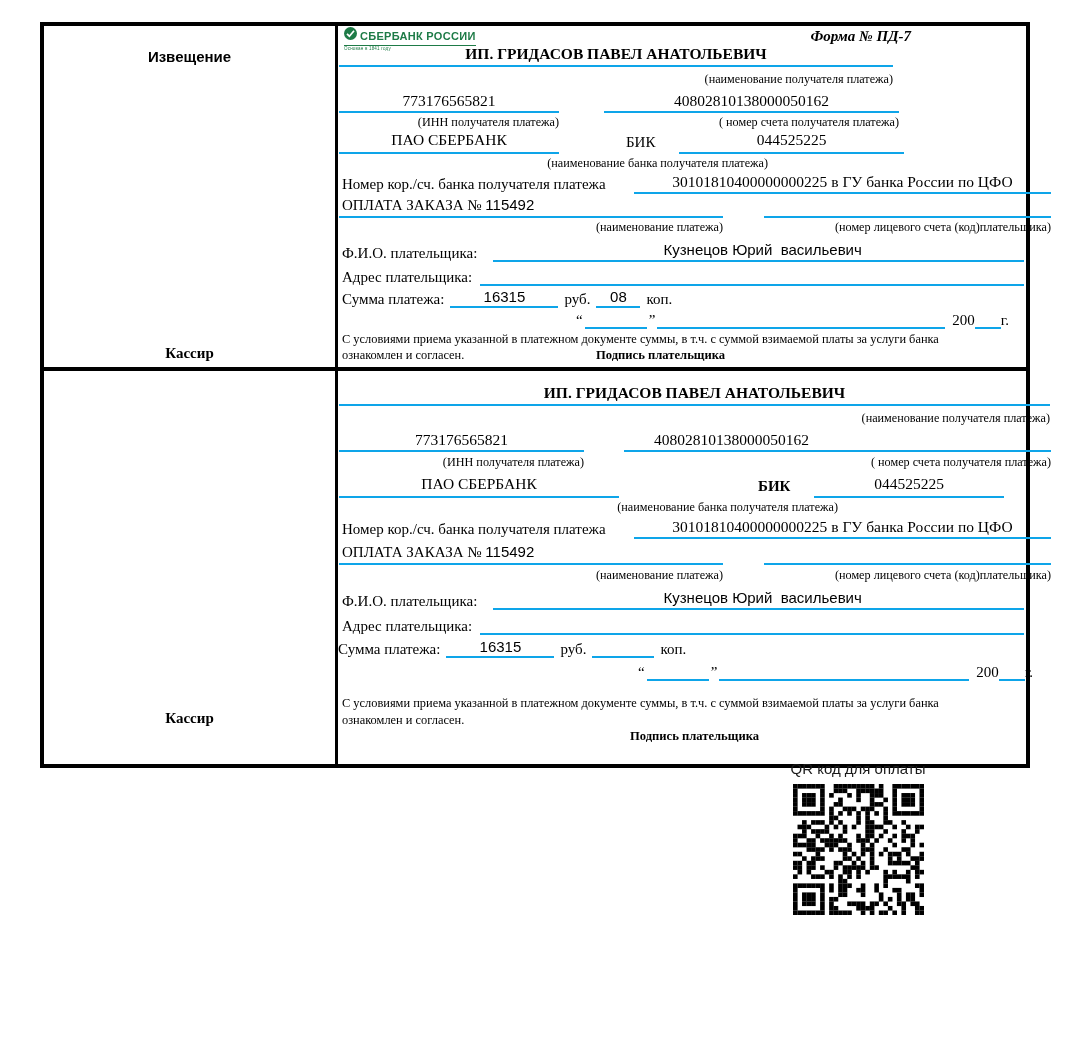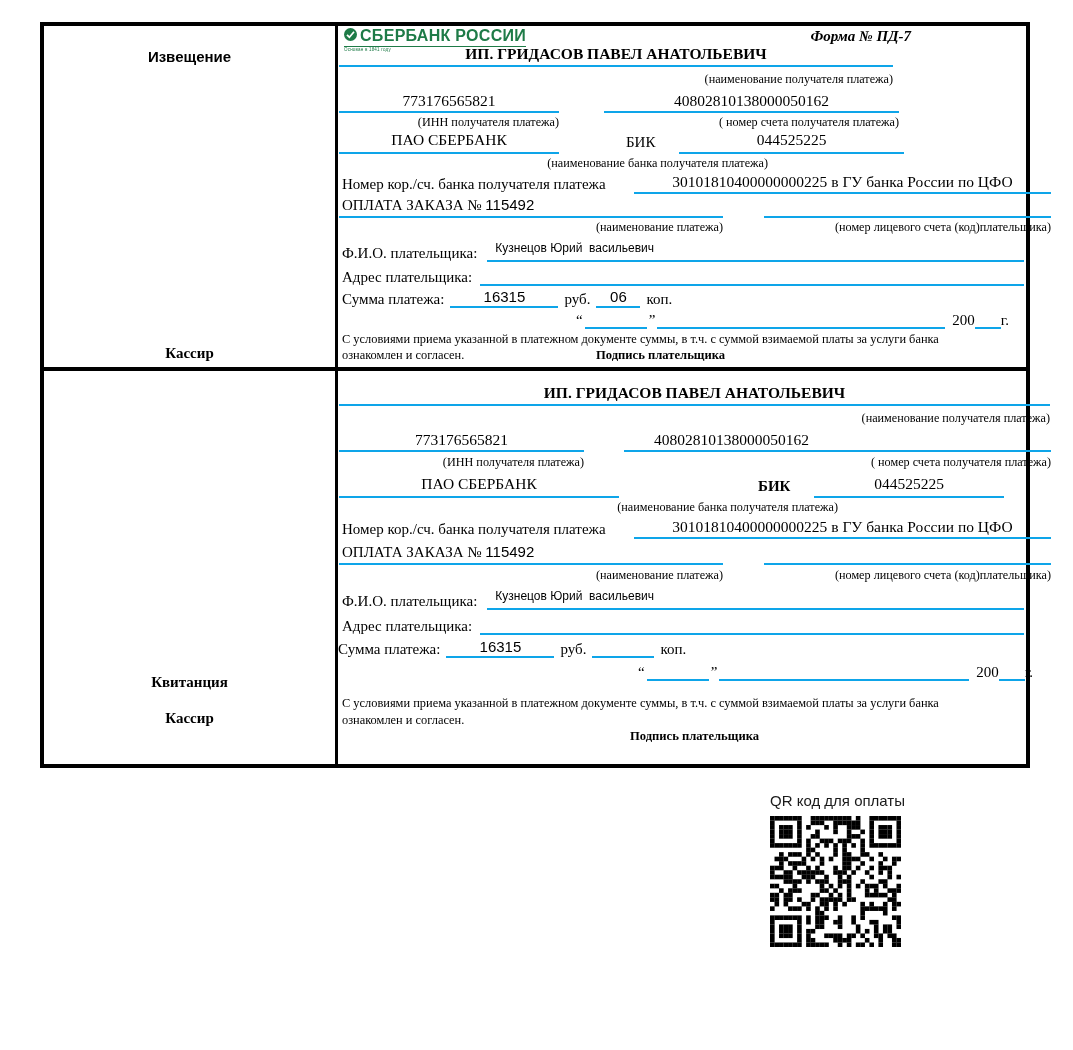--- a/index.html
+++ b/index.html
@@ -28,21 +28,21 @@
   .side-top    { top:22px; left:0; right:0; text-align:center; font-size:15px; }
   .side-bottom { bottom:5px; left:0; right:0; text-align:center; font-size:15px; }
   .r-side-1 { top:303px; left:0; right:0; text-align:center; font-size:15px; }
   .r-side-2 { top:339px; left:0; right:0; text-align:center; font-size:15px; }
 
   
   .s1-logo { left:6px; top:1px; }
   .logo-row { display:flex; align-items:center; gap:3px;
               border-bottom:1.5px solid #1e7b47; padding-bottom:1px; }
   .logo-text { font-family:"Liberation Sans",sans-serif; font-weight:bold;
-               font-size:16px; color:#1e7b47; letter-spacing:.3px; white-space:nowrap; }
+               font-size:11px; color:#1e7b47; letter-spacing:.3px; white-space:nowrap; }
   .logo-tagline { font-size:4.5px; color:#1e7b47; font-family:"Liberation Sans",sans-serif;
                   letter-spacing:.2px; }
   .s1-forma { right:115px; top:2px; font-size:15px; }
 
   
   .s1-name      { left:1px;  top:19px;  width:554px; height:22px; font-size:15.5px; }
   .s1-name-cap  { left:1px;  top:46px;  width:554px; }
   .s1-inn       { left:1px;  top:66px;  width:220px; height:21px; }
   .s1-acc       { left:266px;top:66px;  width:295px; height:21px; }
   .s1-inn-cap   { left:1px;  top:89px;  width:220px; }
@@ -83,33 +83,33 @@
   .s2-pay-cap   { left:1px;  top:197px; width:384px; }
   .s2-lic-cap   { left:426px;top:197px; width:287px; }
   .s2-fio       { left:4px;  right:2px; top:218px; }
   .s2-addr      { left:4px;  right:2px; top:243px; }
   .s2-sum       { left:0;    top:267px; }
   .s2-date      { left:300px;top:291px; }
   .s2-terms1    { left:4px;  top:325px; font-size:12.4px; }
   .s2-terms2    { left:4px;  top:342px; font-size:12.4px; }
   .s2-sign      { left:0;    top:358px; width:713px; text-align:center; font-size:12.6px; }
 
-  .fio-line  { flex:1; margin-left:10px; padding-left:8px; font-size:12px; white-space:pre; height:21px; }
+  .fio-line  { flex:1; margin-left:16px; padding-left:8px; font-size:15px; white-space:pre; height:21px;text-align:center; }
   .addr-line { flex:1; margin-left:8px; height:21px; }
   .sum-line-rub { width:108px; height:20px; margin:0 6px; font-size:15px; }
   .sum-line-kop1 { width:44px; height:20px; margin:0 6px; font-size:15px; }
   .sum-line-kop2 { width:62px; height:20px; margin:0 6px; font-size:15px; }
   .dl-a { width:62px;  height:19px; margin:0 2px; }
   .dl-b { width:288px; height:19px; margin:0 2px; }
   .dl-b2{ width:250px; height:19px; margin:0 2px; }
   .dl-c { width:26px;  height:19px; }
   .yr { margin-left:5px; }
 
   
-  .qr-block { left:770px; top:792px; width:176px; }
+  .qr-block { left:770px; top:760px; width:176px; text-align:center; }
   .qr-label { font-family:"Liberation Sans",sans-serif; font-size:15px; color:#1a1a1a; }
   .qr-code { margin-top:7px; display:inline-block; line-height:0; }
 </style>
 </head>
 <body>
 
 <div class="page">
   <div class="form-table">
 
     <div class="sec sec1">
@@ -158,21 +158,21 @@
         </div>
         <div class="ab s1-addr fx">
           <span class="lbl">Адрес плательщика:</span>
           <span class="ul addr-line"></span>
         </div>
 
         <div class="ab s1-sum fx">
           <span class="lbl">Сумма платежа:</span>
           <span class="ul sum-line-rub ctr sans">16315</span>
           <span class="lbl">руб.</span>
-          <span class="ul sum-line-kop1 ctr sans">06</span>
+          <span class="ul sum-line-kop1 ctr sans">08</span>
           <span class="lbl">коп.</span>
         </div>
 
         <div class="ab s1-date fx lbl">
           <span>“</span>
           <span class="ul dl-a"></span>
           <span>”</span>
           <span class="ul dl-b"></span>
           <span class="yr">200</span>
           <span class="ul dl-c"></span>
@@ -180,21 +180,20 @@
         </div>
 
         <div class="ab s1-terms1">С условиями приема указанной в платежном документе суммы, в т.ч. с суммой взимаемой платы за услуги банка</div>
         <div class="ab s1-terms2">ознакомлен и согласен.</div>
         <div class="ab s1-sign b">Подпись плательщика</div>
       </div>
     </div>
 
     <div class="sec sec2">
       <div class="side">
-        <div class="ab r-side-1 b">Квитанция</div>
         <div class="ab r-side-2 b">Кассир</div>
       </div>
       <div class="main">
 
         <div class="ab s2-name ctr ul b">ИП. ГРИДАСОВ ПАВЕЛ АНАТОЛЬЕВИЧ</div>
         <div class="ab s2-name-cap ctr cap">(наименование получателя платежа)</div>
 
         <div class="ab s2-inn ctr ul val">773176565821</div>
         <div class="ab s2-acc ul val">40802810138000050162</div>
         <div class="ab s2-inn-cap ctr cap">(ИНН получателя платежа)</div>

